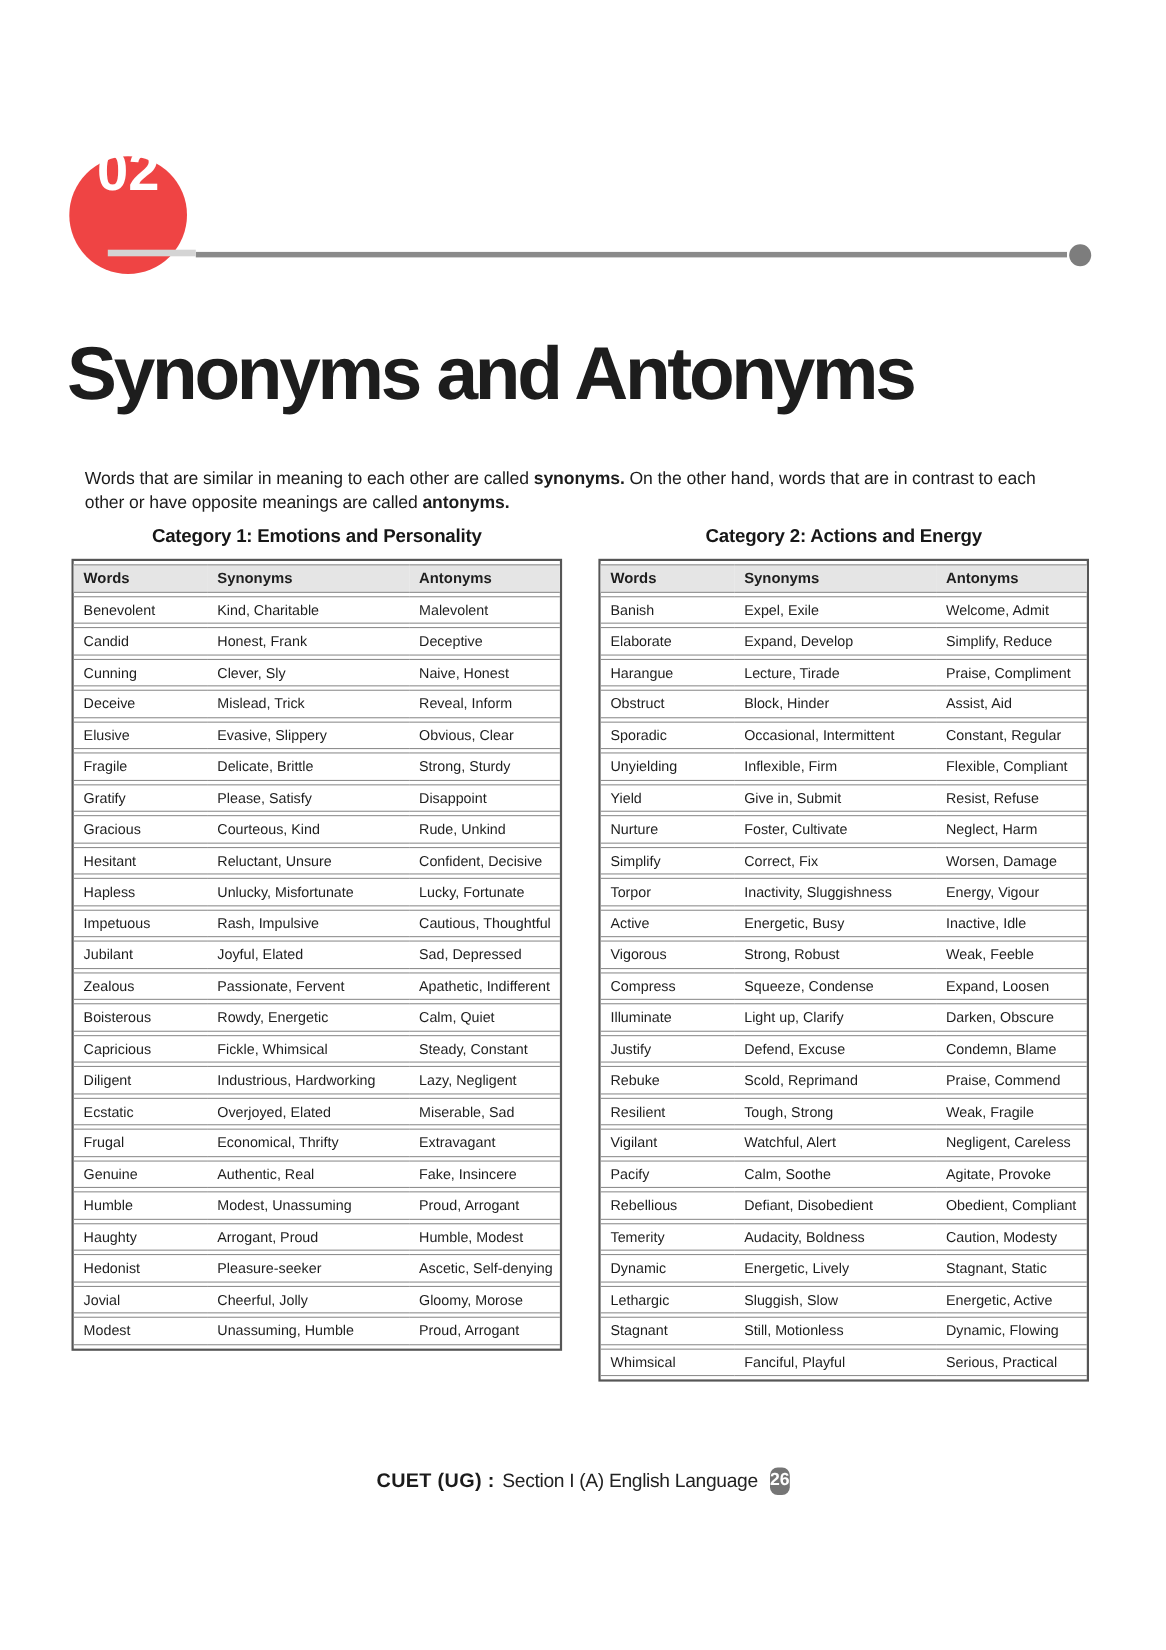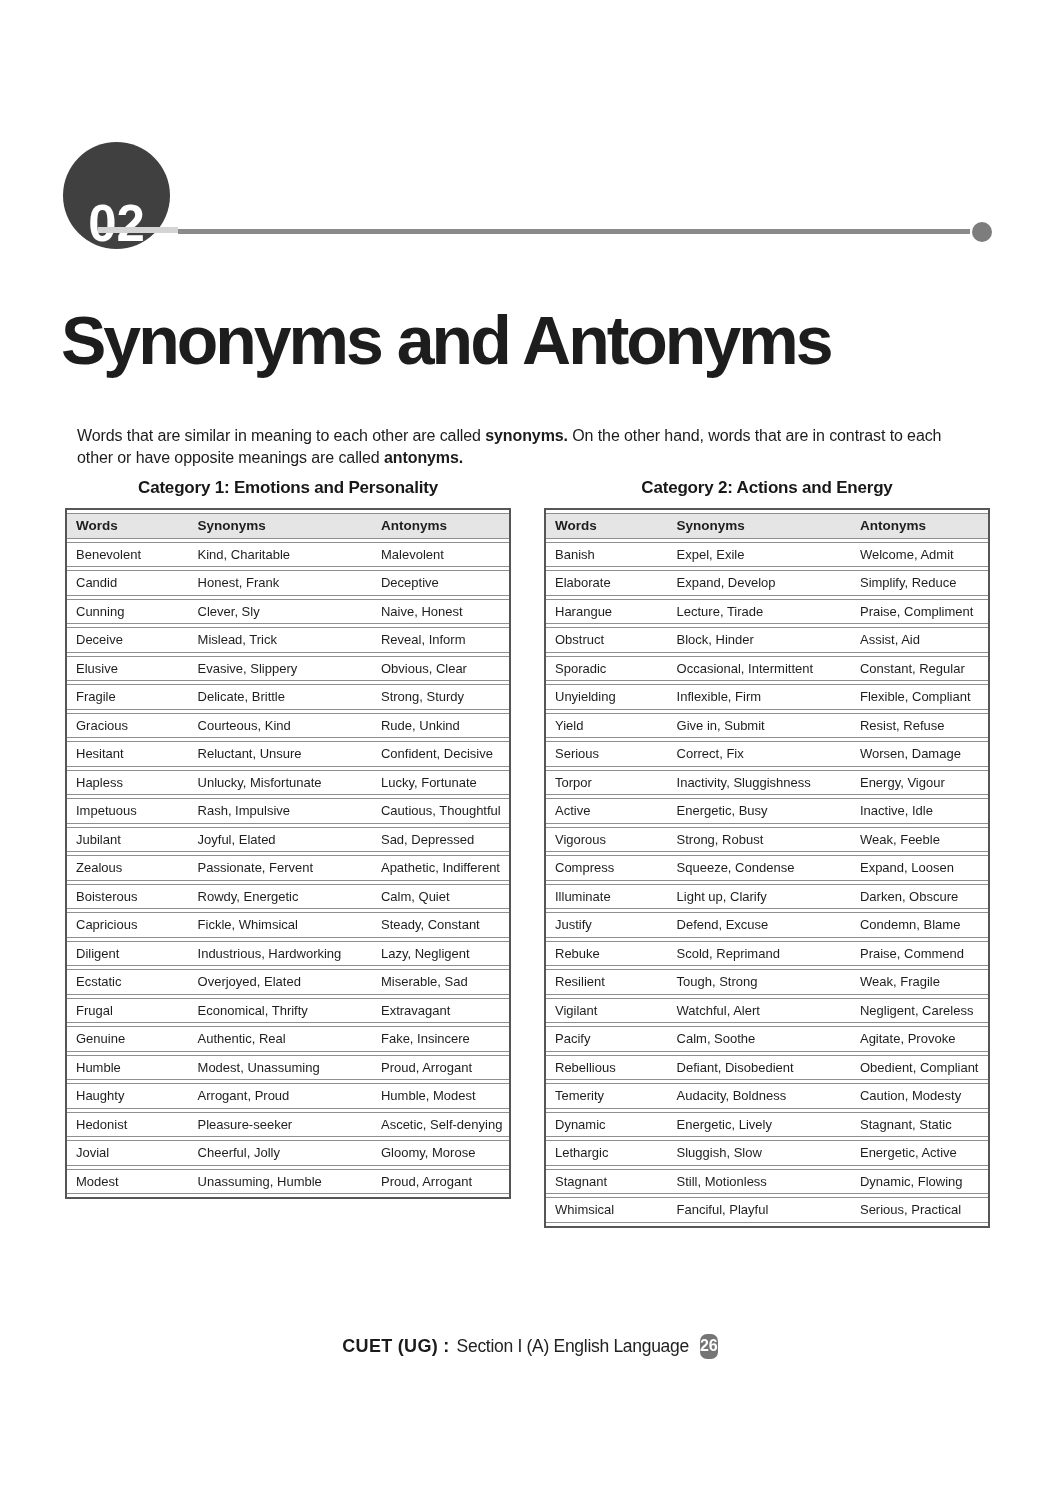--- a/index.html
+++ b/index.html
@@ -13,23 +13,23 @@
     overflow: hidden;
     margin: 0 auto;
   }
 
   
   .chapter-circle {
     position: absolute;
     left: 63px; top: 142px;
     width: 107px; height: 107px;
     border-radius: 50%;
-    background: #404040;
+    background: #ef4444;
     display: flex;
-    align-items: flex-end;
+    align-items: flex-start;
     justify-content: center;
   }
   .chapter-number {
     color: #ffffff;
     font-size: 51px;
     font-weight: bold;
     letter-spacing: 0px;
     line-height: 1;
     margin-top: -12px;
   }
@@ -220,20 +220,25 @@
                 <td>Elusive</td>
                 <td>Evasive, Slippery</td>
                 <td>Obvious, Clear</td>
               </tr>
               <tr>
                 <td>Fragile</td>
                 <td>Delicate, Brittle</td>
                 <td>Strong, Sturdy</td>
               </tr>
               <tr>
+                <td>Gratify</td>
+                <td>Please, Satisfy</td>
+                <td>Disappoint</td>
+              </tr>
+              <tr>
                 <td>Gracious</td>
                 <td>Courteous, Kind</td>
                 <td>Rude, Unkind</td>
               </tr>
               <tr>
                 <td>Hesitant</td>
                 <td>Reluctant, Unsure</td>
                 <td>Confident, Decisive</td>
               </tr>
               <tr>
@@ -362,21 +367,26 @@
                 <td>Unyielding</td>
                 <td>Inflexible, Firm</td>
                 <td>Flexible, Compliant</td>
               </tr>
               <tr>
                 <td>Yield</td>
                 <td>Give in, Submit</td>
                 <td>Resist, Refuse</td>
               </tr>
               <tr>
-                <td>Serious</td>
+                <td>Nurture</td>
+                <td>Foster, Cultivate</td>
+                <td>Neglect, Harm</td>
+              </tr>
+              <tr>
+                <td>Simplify</td>
                 <td>Correct, Fix</td>
                 <td>Worsen, Damage</td>
               </tr>
               <tr>
                 <td>Torpor</td>
                 <td>Inactivity, Sluggishness</td>
                 <td>Energy, Vigour</td>
               </tr>
               <tr>
                 <td>Active</td>

